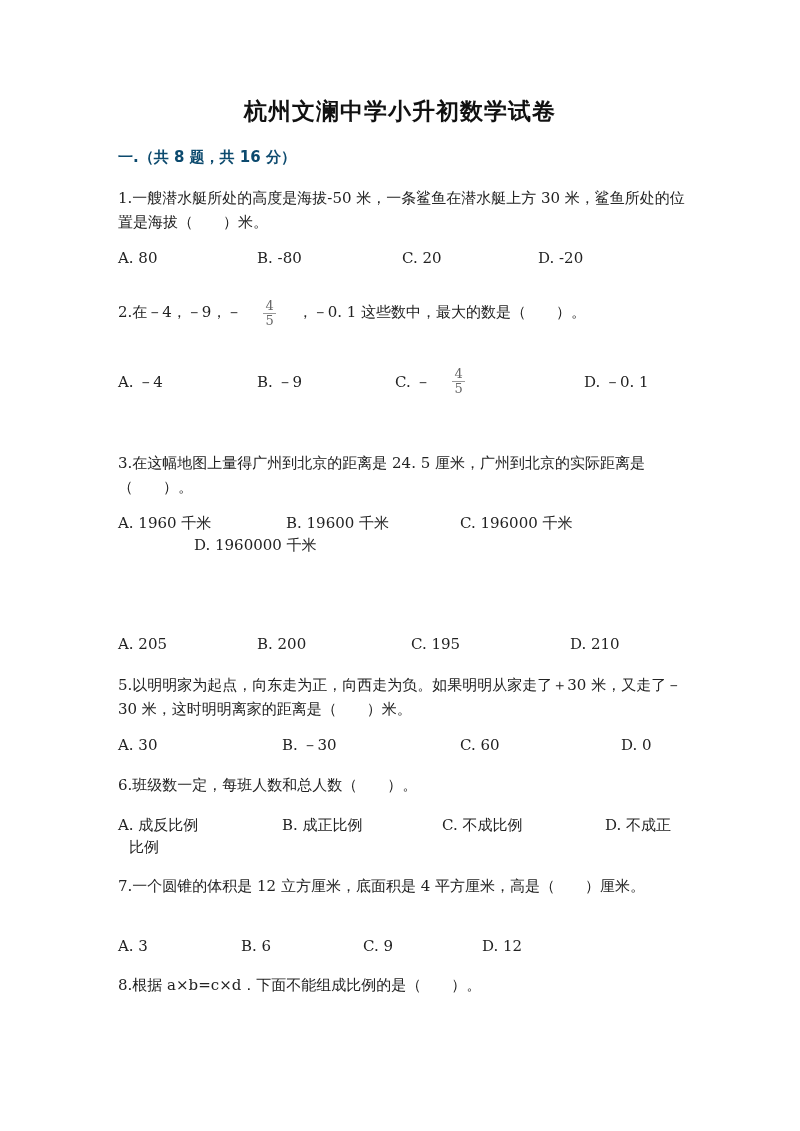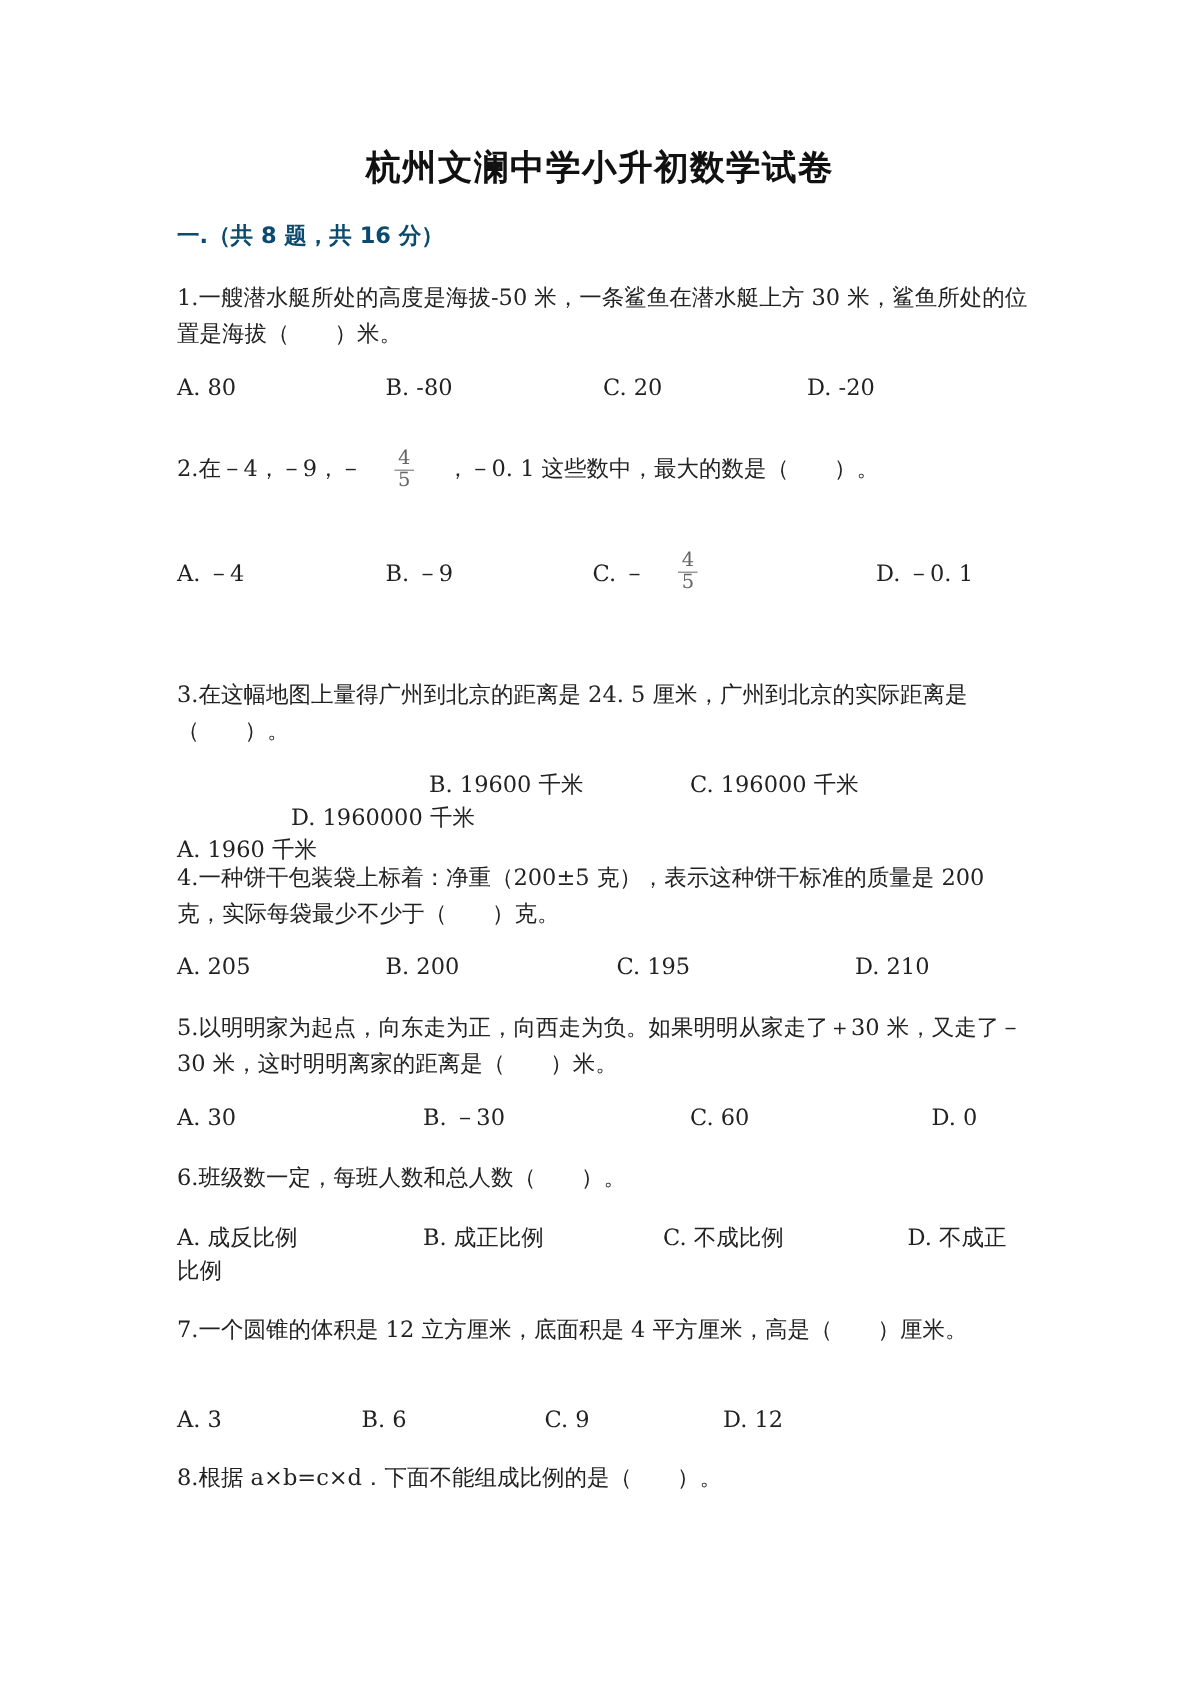--- a/index.html
+++ b/index.html
@@ -54,29 +54,26 @@
     <span class="opt" style="left:0;">A. －4</span>
     <span class="opt" style="left:139px;">B. －9</span>
     <span class="opt" style="left:277px;"><span>C. －</span><span style="display:inline-block;width:18px;"></span><span class="frac" style="margin-top:-4px;"><span class="num">4</span><span class="den">5</span></span></span>
     <span class="opt" style="left:466px;">D. －0. 1</span>
   </div>
 
   <div class="q" style="top:451px;">
     <span>3.</span><span>在这幅地图上量得广州到北京的距离是 24. 5 厘米，广州到北京的实际距离是（　　）。</span>
   </div>
   <div class="opts" style="top:511px; height:48px;">
-    <span class="opt" style="left:0;margin-top:43px;">A. 1960 千米</span>
+    <span class="opt" style="left:0;">A. 1960 千米</span>
     <span class="opt" style="left:168px;">B. 19600 千米</span>
     <span class="opt" style="left:342px;">C. 196000 千米</span>
     <span class="opt" style="left:76px; top:22px;">D. 1960000 千米</span>
   </div>
 
-  <div class="q" style="top:573px;">
-    <span>4.</span><span>一种饼干包装袋上标着：净重（200±5 克），表示这种饼干标准的质量是 200 克，实际每袋最少不少于（　　）克。</span>
-  </div>
   <div class="opts" style="top:632px;">
     <span class="opt" style="left:0;">A. 205</span>
     <span class="opt" style="left:139px;">B. 200</span>
     <span class="opt" style="left:293px;">C. 195</span>
     <span class="opt" style="left:452px;">D. 210</span>
   </div>
 
   <div class="q" style="top:673px;">
     <span>5.</span><span>以明明家为起点，向东走为正，向西走为负。如果明明从家走了＋30 米，又走了－30 米，这时明明离家的距离是（　　）米。</span>
   </div>
@@ -88,21 +85,21 @@
   </div>
 
   <div class="q" style="top:773px;">
     <span>6.</span><span>班级数一定，每班人数和总人数（　　）。</span>
   </div>
   <div class="opts" style="top:813px; height:48px;">
     <span class="opt" style="left:0;">A. 成反比例</span>
     <span class="opt" style="left:164px;text-align:center;">B. 成正比例</span>
     <span class="opt" style="left:324px;">C. 不成比例</span>
     <span class="opt" style="left:487px;">D. 不成正</span>
-    <span class="opt" style="left:0; top:22px;">比例</span>
+    <span class="opt" style="left:11px; top:22px;">比例</span>
   </div>
 
   <div class="q" style="top:874px;">
     <span>7.</span><span>一个圆锥的体积是 12 立方厘米，底面积是 4 平方厘米，高是（　　）厘米。</span>
   </div>
   <div class="opts" style="top:934px;">
     <span class="opt" style="left:0;">A. 3</span>
     <span class="opt" style="left:123px;">B. 6</span>
     <span class="opt" style="left:245px;">C. 9</span>
     <span class="opt" style="left:364px;">D. 12</span>

